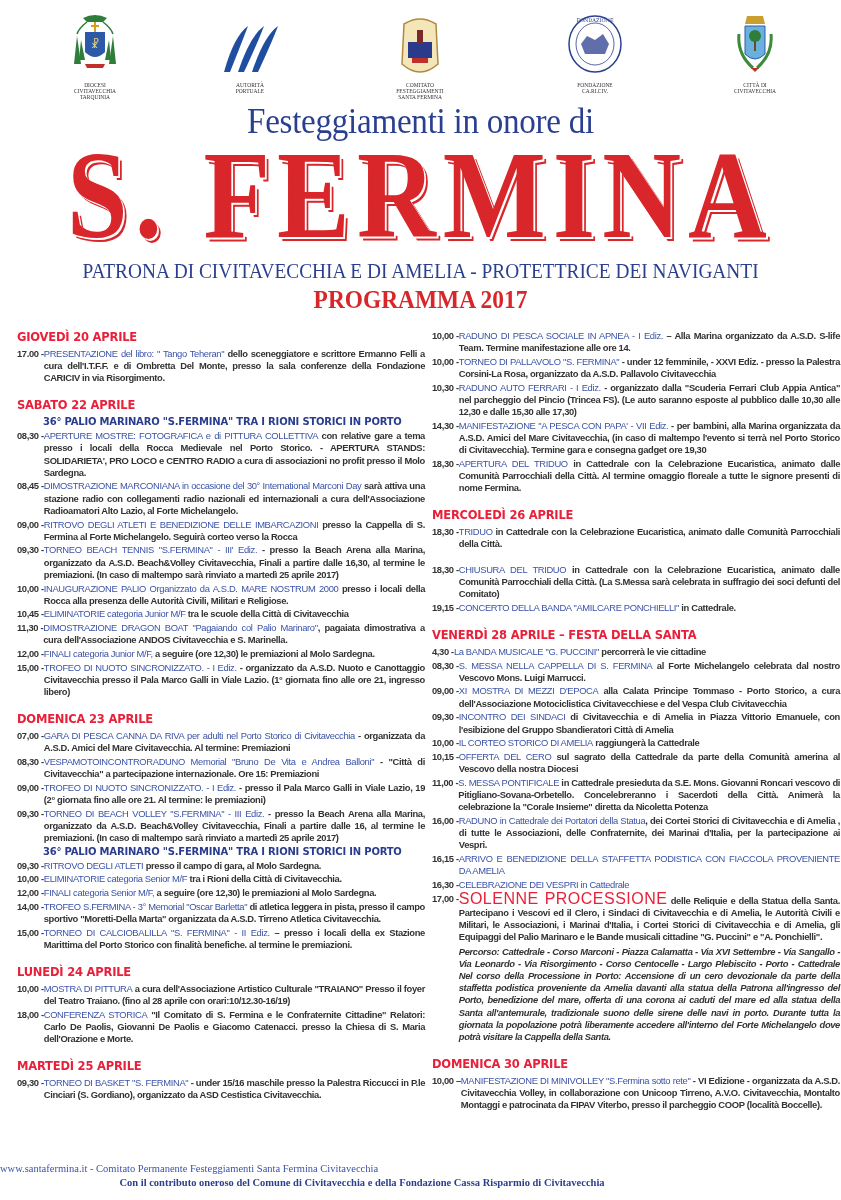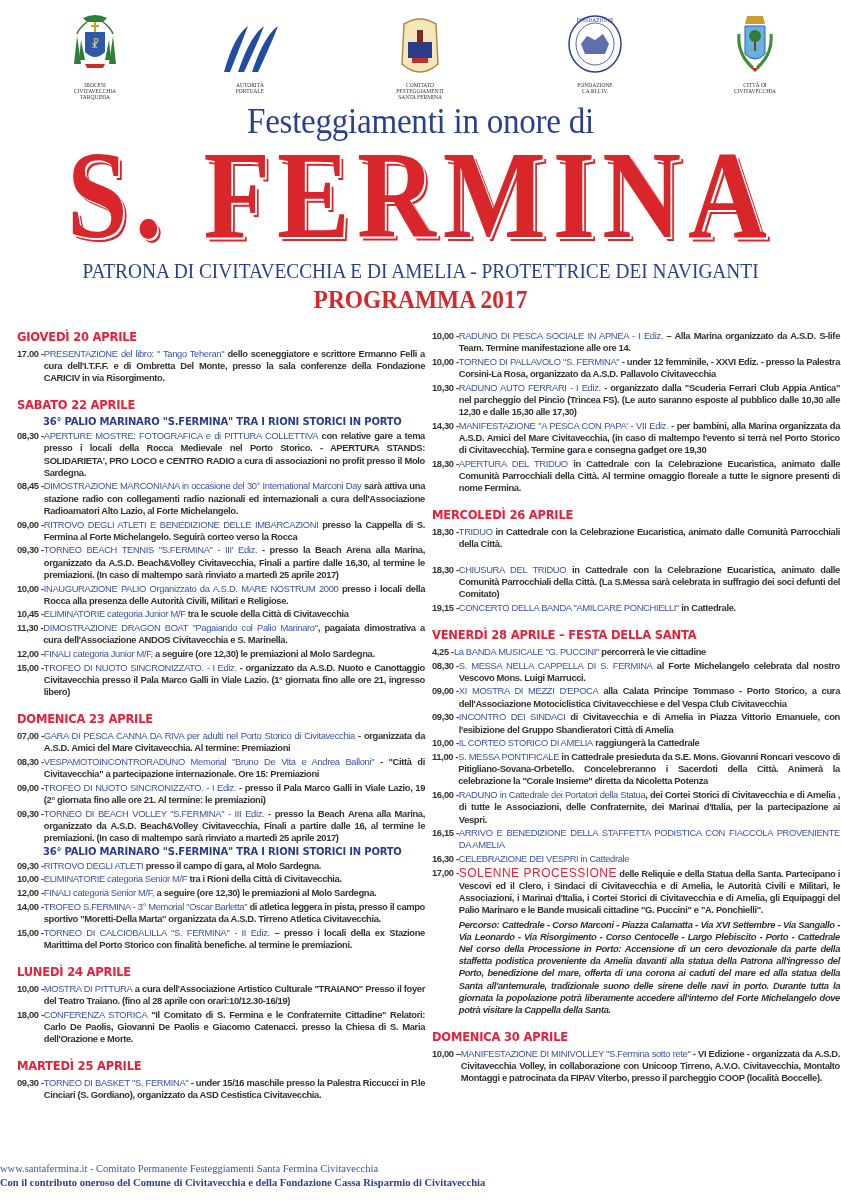--- a/index.html
+++ b/index.html
@@ -24,26 +24,26 @@
   .col-right { left: 432px; }
 
   .day { font-family: "DejaVu Sans", sans-serif; font-weight: bold; font-size: 11.5px; color: #e8203a; margin: 0 0 4px 0; letter-spacing: -0.2px; }
   .day-gap { height: 12px; }
   .sub { font-family: "DejaVu Sans", sans-serif; font-weight: bold; font-size: 10px; color: #2a3c8e; margin: 1px 0 3px 26px; letter-spacing: -0.2px; }
 
   .ev { display: flex; font-size: 9.4px; line-height: 12.2px; margin-bottom: 1.5px; color: #333333; font-weight: bold; letter-spacing: -0.35px; }
   .ev .t { flex: 0 0 auto; white-space: nowrap; }
   .ev .body { flex: 1 1 auto; text-align: justify; }
   .ev .ttl { color: #3a52a8; font-weight: normal; }
-  .ev .ttl.red { color: #e8203a; font-size: 12px; letter-spacing: 0.5px; }
+  .ev .ttl.red { color: #e8203a; font-size: 16px; letter-spacing: 0.5px; }
   .ev .extra { display: block; margin-top: 2px; font-style: italic; }
 
   
   .foot1 { position: absolute; top: 1163px; left: 0; width: 841px; font-family: "Liberation Serif", serif; font-size: 10.5px; color: #3a52a8; }
-  .foot2 { position: absolute; top: 1177px; left: 0; width: 724px; text-align: left; font-family: "Liberation Serif", serif; font-weight: bold; font-size: 10.5px; color: #2b3f8f; }
+  .foot2 { position: absolute; top: 1177px; left: 0; width: 724px; text-align: center; font-family: "Liberation Serif", serif; font-weight: bold; font-size: 10.5px; color: #2b3f8f; }
 </style>
 </head>
 <body>
 
 <div class="logos">
   <div class="logo" style="left:40px;">
     <svg width="44" height="66" viewBox="0 0 44 66">
       <path d="M10 4 Q22 -2 34 4 L30 8 L14 8 Z" fill="#2e7d3a"></path>
       <path d="M14 8 Q6 14 4 20 M30 8 Q38 14 40 20" stroke="#2e7d3a" stroke-width="1.5" fill="none"></path>
       <polygon points="4,22 1,50 8,50" fill="#2e7d3a"></polygon>
@@ -259,40 +259,44 @@
       </div>
       <div class="ev">
         <span class="t">19,15 - </span>
         <span class="body"><span class="ttl">CONCERTO DELLA BANDA "AMILCARE PONCHIELLI"</span><span class="txt"> in Cattedrale.</span></span>
       </div>
     </div>
     <div class="day-gap"></div>
     <div class="day-section">
       <div class="day">VENERDÌ  28  APRILE – FESTA DELLA SANTA</div>
       <div class="ev">
-        <span class="t">4,25 - </span>
+        <span class="t">4,30 - </span>
         <span class="body"><span class="ttl">La BANDA MUSICALE "G. PUCCINI"</span><span class="txt"> percorrerà le vie cittadine</span></span>
       </div>
       <div class="ev">
         <span class="t">08,30 - </span>
         <span class="body"><span class="ttl">S. MESSA NELLA CAPPELLA DI S. FERMINA</span><span class="txt"> al Forte Michelangelo celebrata dal nostro Vescovo Mons. Luigi Marrucci.</span></span>
       </div>
       <div class="ev">
         <span class="t">09,00 - </span>
         <span class="body"><span class="ttl"> XI MOSTRA DI MEZZI D'EPOCA</span><span class="txt"> alla Calata Principe Tommaso - Porto Storico, a cura dell'Associazione Motociclistica Civitavecchiese e del Vespa Club Civitavecchia</span></span>
       </div>
       <div class="ev">
         <span class="t">09,30 - </span>
         <span class="body"><span class="ttl">INCONTRO DEI SINDACI</span><span class="txt"> di Civitavecchia e di Amelia in Piazza Vittorio Emanuele, con l'esibizione del Gruppo Sbandieratori Città di Amelia</span></span>
       </div>
       <div class="ev">
         <span class="t">10,00 - </span>
         <span class="body"><span class="ttl">IL CORTEO STORICO DI AMELIA</span><span class="txt"> raggiungerà la Cattedrale</span></span>
       </div>
       <div class="ev">
+        <span class="t">10,15 - </span>
+        <span class="body"><span class="ttl">OFFERTA DEL CERO</span><span class="txt"> sul sagrato della Cattedrale da parte della Comunità amerina al Vescovo della nostra Diocesi</span></span>
+      </div>
+      <div class="ev">
         <span class="t">11,00 - </span>
         <span class="body"><span class="ttl">S. MESSA PONTIFICALE</span><span class="txt"> in Cattedrale presieduta da S.E. Mons. Giovanni Roncari vescovo di Pitigliano-Sovana-Orbetello. Concelebreranno i Sacerdoti della Città.  Animerà la celebrazione la "Corale Insieme" diretta da Nicoletta Potenza</span></span>
       </div>
       <div class="ev">
         <span class="t">16,00 - </span>
         <span class="body"><span class="ttl">RADUNO in Cattedrale dei Portatori della Statua</span><span class="txt">, dei Cortei Storici di Civitavecchia e di Amelia , di tutte le Associazioni,  delle Confraternite,  dei Marinai d'Italia,  per la partecipazione ai Vespri.</span></span>
       </div>
       <div class="ev">
         <span class="t">16,15 - </span>
         <span class="body"><span class="ttl">ARRIVO E BENEDIZIONE DELLA STAFFETTA PODISTICA CON FIACCOLA PROVENIENTE DA AMELIA</span><span class="txt"></span></span>

